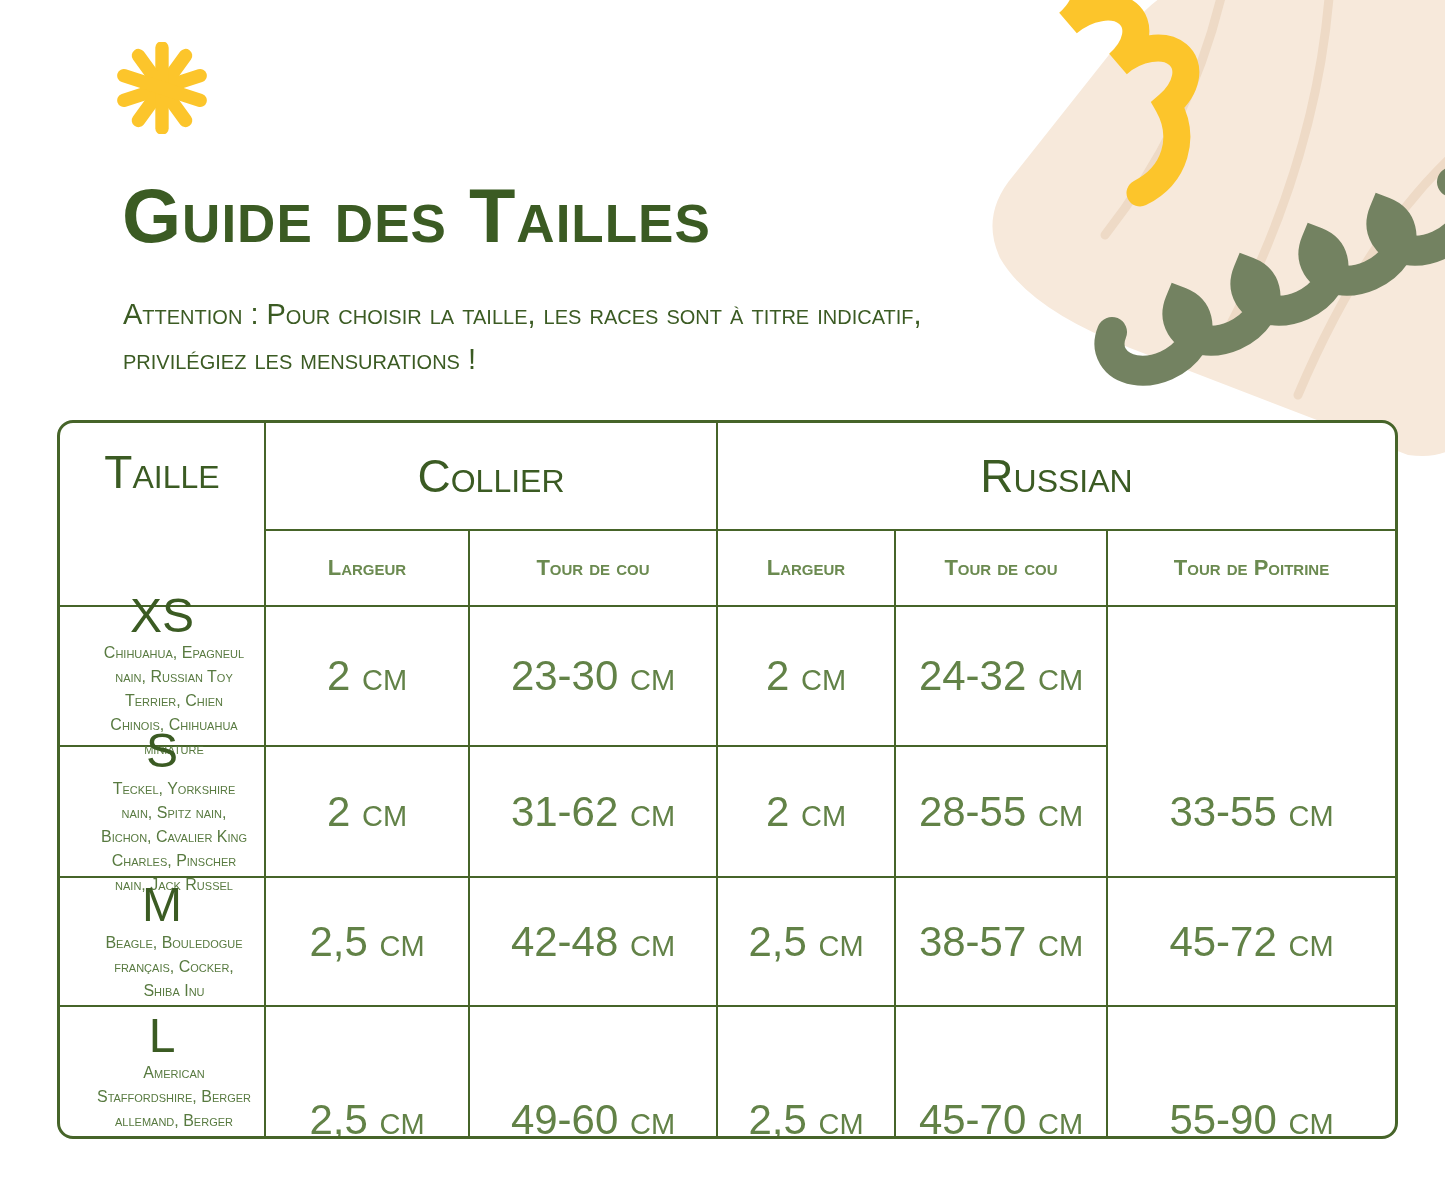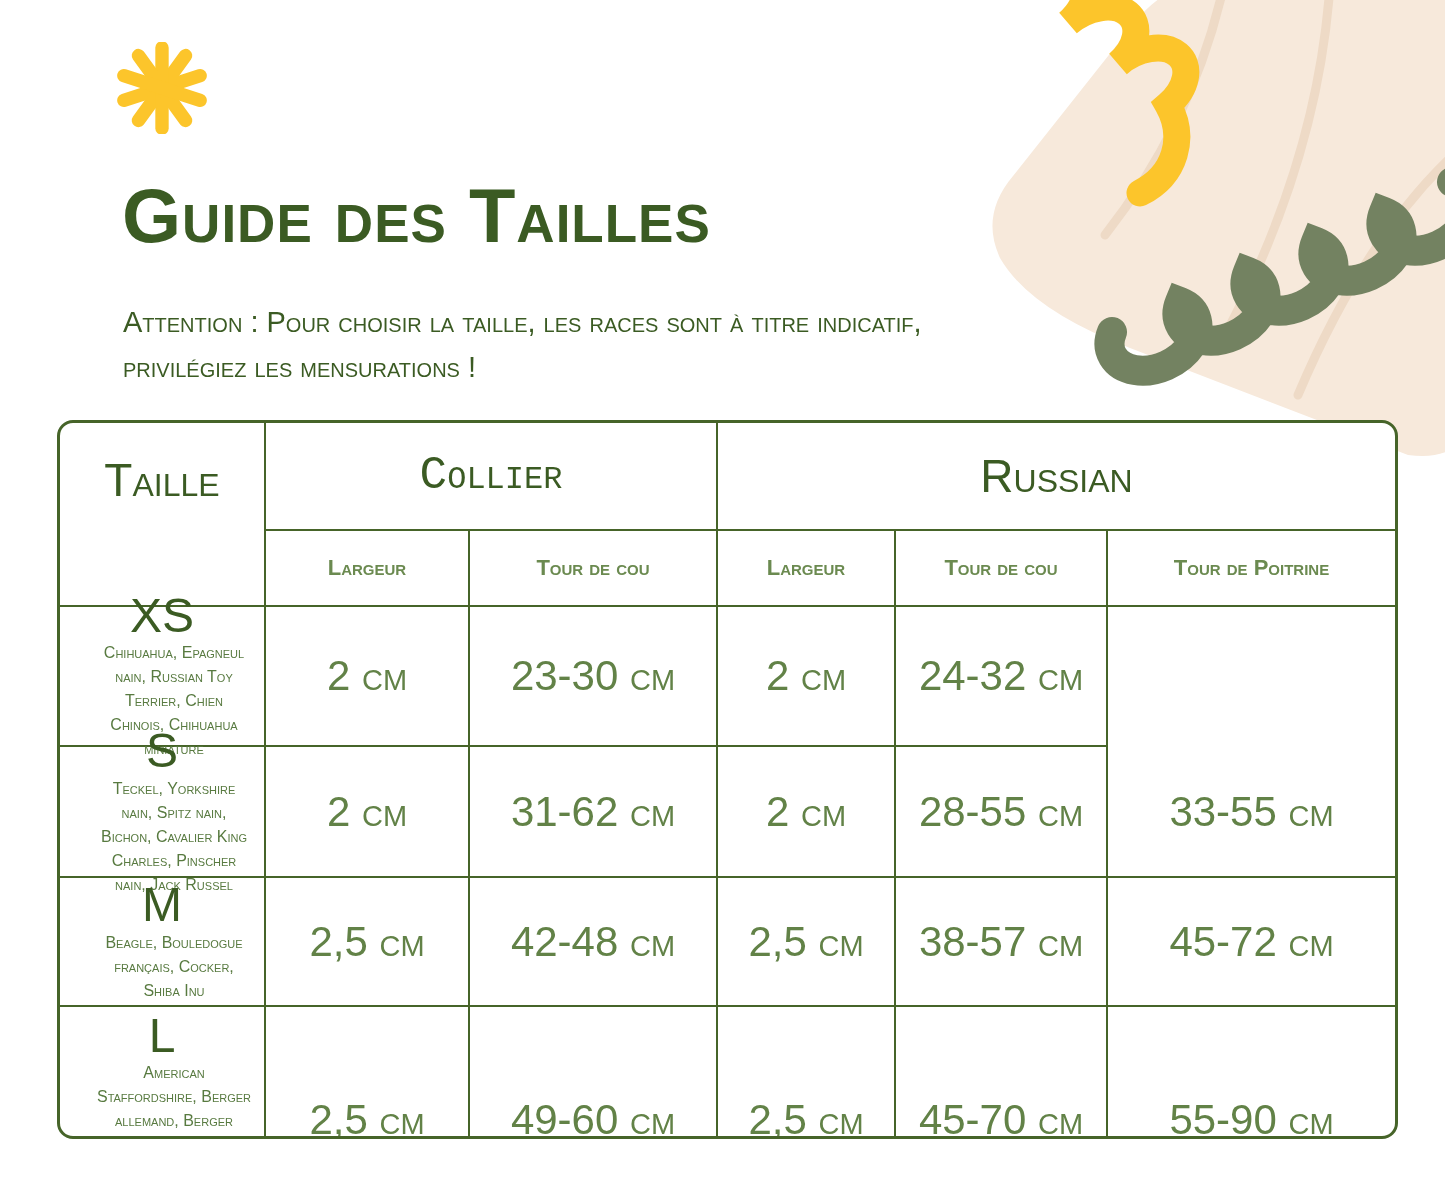--- a/index.html
+++ b/index.html
@@ -26,21 +26,21 @@
   .decor{position:absolute;pointer-events:none;}
   #decor-topright{top:0;right:0;}
   #asterisk{top:42px;left:116px;}
 
   .title{
     position:absolute;left:122px;top:172px;
     font-size:76px;letter-spacing:1px;color:var(--dark);
     white-space:nowrap;
   }
   .warning{
-    position:absolute;left:123px;top:300px;
+    position:absolute;left:123px;top:292px;
     font-size:29px;line-height:45px;color:var(--dark);
     white-space:nowrap;
   }
 
   .table-wrap{
     position:absolute;left:57px;top:420px;
     width:1341px;height:719px;
     border:3px solid var(--border);
     border-radius:16px;
     background:#fff;
@@ -54,29 +54,29 @@
   .cell{
     display:flex;flex-direction:column;
     align-items:center;justify-content:center;
     text-align:center;
     padding:4px 8px;
   }
   .br{border-right:2px solid var(--border);}
   .bb{border-bottom:2px solid var(--border);}
 
   .group-head{font-size:46px;color:var(--dark);}
-  .taille-head{grid-column:1;grid-row:1/3;justify-content:flex-start;padding-top:30px;}
+  .taille-head{grid-column:1;grid-row:1/3;justify-content:flex-start;padding-top:22px;}
   .sub-head{font-size:22px;color:var(--mid);white-space:nowrap;font-weight:bold;}
   .size-letter{font-size:48px;line-height:1.05;color:var(--dark);}
   .breeds{font-size:16px;line-height:1.5;color:var(--breed);padding:0 4px;margin-left:24px;}
   .value{font-size:42px;color:var(--value);white-space:nowrap;}
 
   .c1{grid-column:1;} .c2{grid-column:2;} .c3{grid-column:3;}
   .c4{grid-column:4;} .c5{grid-column:5;} .c6{grid-column:6;}
-  .collier-span{grid-column:2/4;grid-row:1;font-family:Liberation Mono, monospace;}
+  .collier-span{grid-column:2/4;grid-row:1;}
   .harnais-span{grid-column:4/7;grid-row:1;}
 </style>
 </head>
 <body>
 
 <svg id="decor-topright" class="decor" width="500" height="470" viewBox="945 0 500 470" aria-hidden="true">
   <g>
     <path d="M 1235,-30 L 1470,-30 L 1470,420 Q 1462,462 1408,455 L 1130,348 Q 1030,310 1000,258 Q 980,215 1013,176 L 1135,22 Q 1168,-20 1235,-30 Z" fill="#f7e9db"></path>
     <path d="M 1225,-20 Q 1195,120 1105,235" fill="none" stroke="#eedac6" stroke-width="9" stroke-linecap="round"></path>
     <path d="M 1330,-15 Q 1318,160 1225,335" fill="none" stroke="#eedac6" stroke-width="9" stroke-linecap="round"></path>

